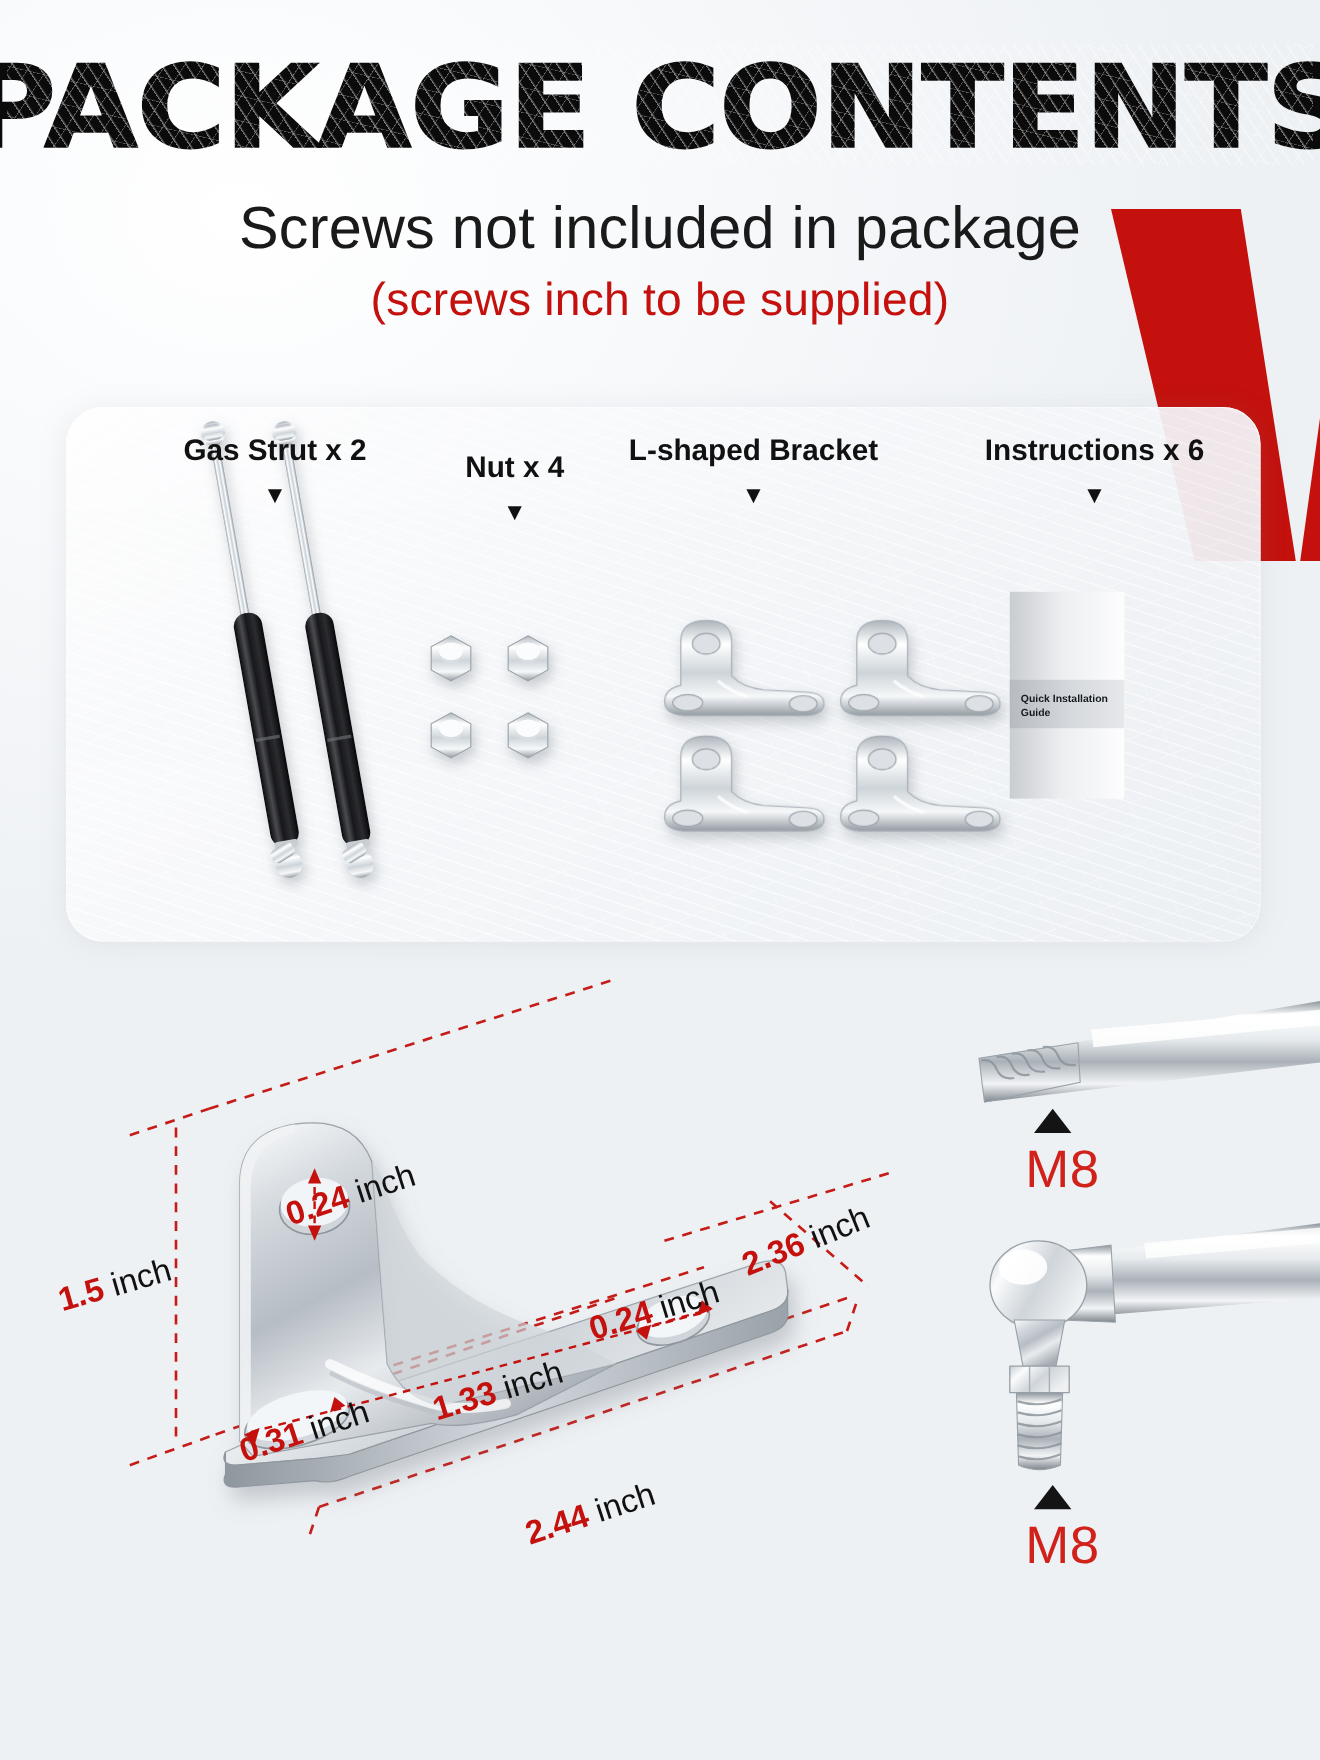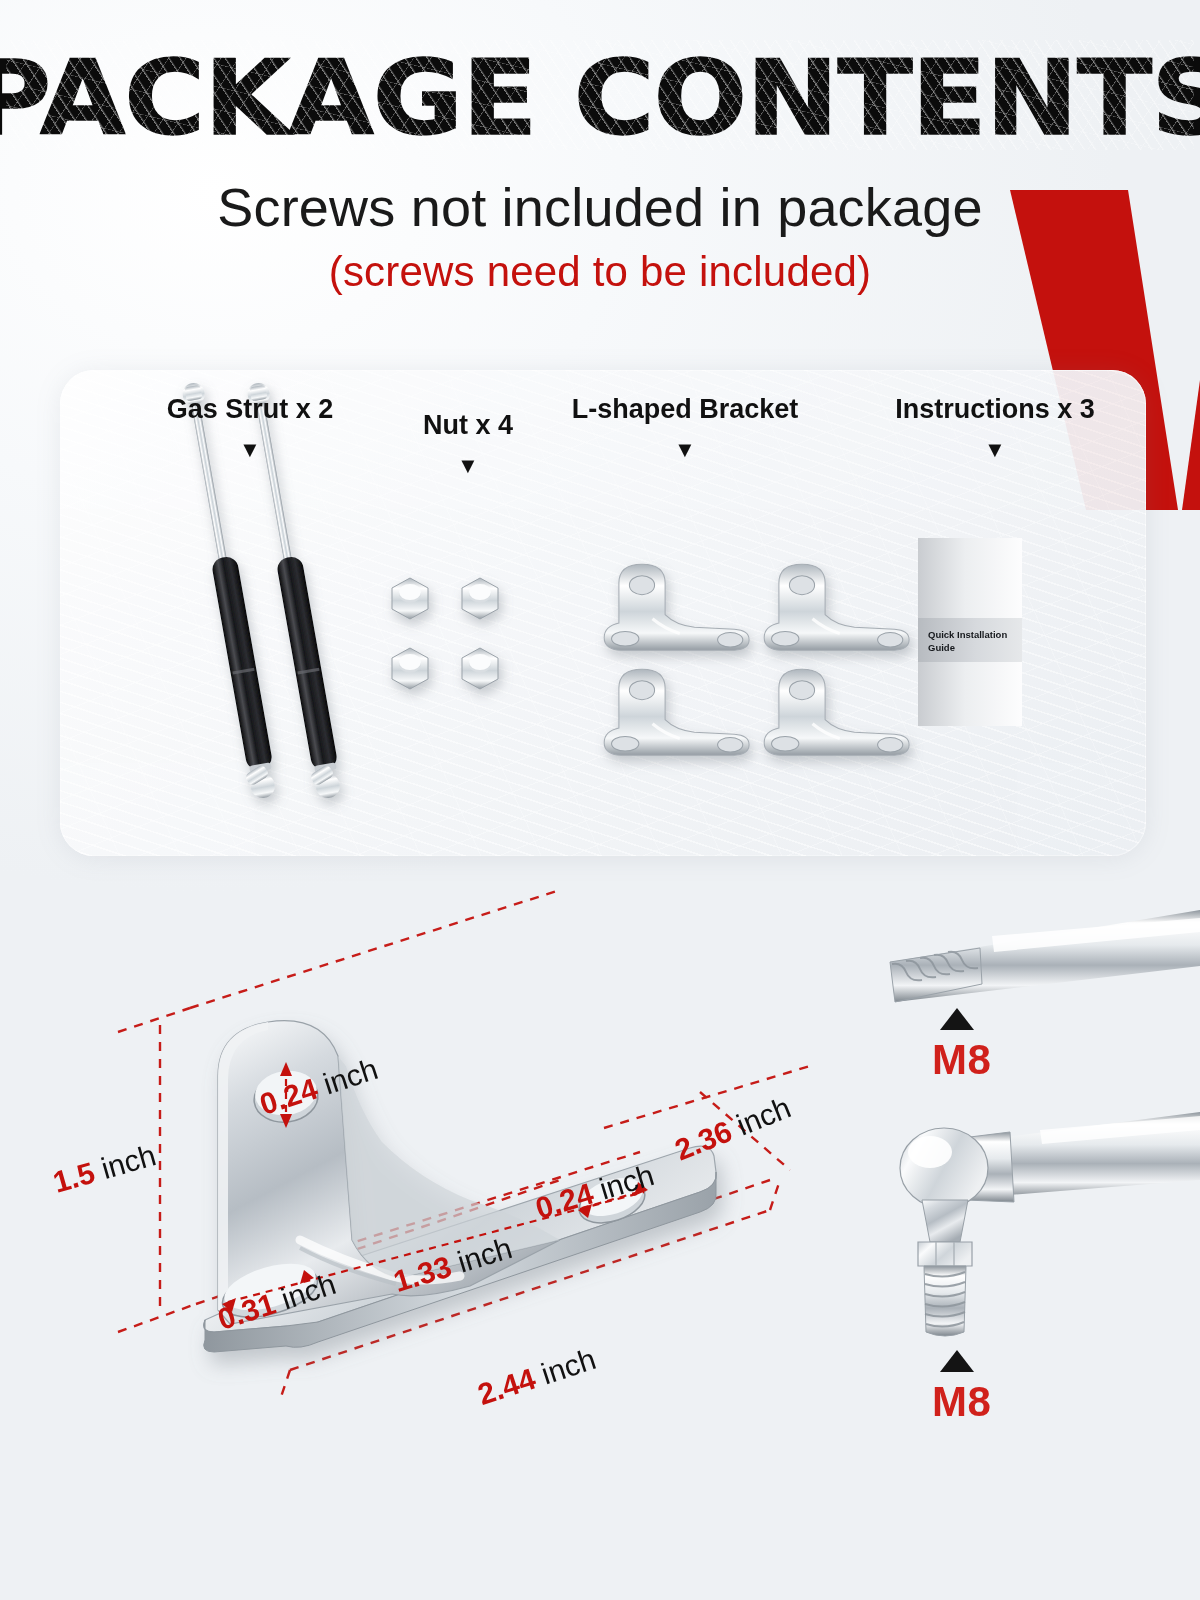--- a/index.html
+++ b/index.html
@@ -133,22 +133,22 @@
     font-size: 30px;
     font-weight: 700;
     white-space: nowrap;
     color: #111;
   }
   .dimlabel .num { color: #c4110d; font-weight: 700; }
   .dimlabel .unit { color: #111; font-weight: 400; }
 
   .m8 {
     position: absolute;
-    font-size: 42px;
-    font-weight: 700;
+    font-size: 48px;
+    font-weight: 400;
     color: #d0211b;
     letter-spacing: .5px;
   }
   .uptick {
     position: absolute;
     width: 0; height: 0;
     border-left: 17px solid transparent;
     border-right: 17px solid transparent;
     border-bottom: 22px solid #141414;
   }
@@ -157,21 +157,21 @@
 <body>
 
 <div id="page">
 
   <div class="header">
     <div class="title">
       <span>PACKAGE CONTENTS</span>
       <span class="grunge"></span>
     </div>
     <div class="sub1">Screws not included in package</div>
-    <div class="sub2">(screws need to be included)</div>
+    <div class="sub2">(screws inch to be supplied)</div>
   </div>
 
   <svg class="redcheck" viewBox="0 0 300 320">
     <polygon points="42,0 160,0 210,320 118,320" fill="#c4110d"></polygon>
     <polygon points="232,190 300,110 300,320 214,320" fill="#c4110d"></polygon>
   </svg>
 
   <div class="panel">
     <div class="scratches"></div>
 
@@ -314,21 +314,21 @@
         <div>Nut x 4</div>
         <div class="caret">▼</div>
       </div>
 
       <div class="lblcol" style="left:460px; top:24px; width:330px;">
         <div>L-shaped Bracket</div>
         <div class="caret">▼</div>
       </div>
 
       <div class="lblcol" style="left:790px; top:24px; width:290px;">
-        <div>Instructions x 3</div>
+        <div>Instructions x 6</div>
         <div class="caret">▼</div>
       </div>
     </div>
   </div>
 
   <div class="detail">
 
     <svg viewBox="0 0 1200 720" style="position:absolute;inset:0;width:1200px;height:720px;">
       <defs>
         <linearGradient id="steelA" x1="0" y1="0" x2="0.6" y2="1">

